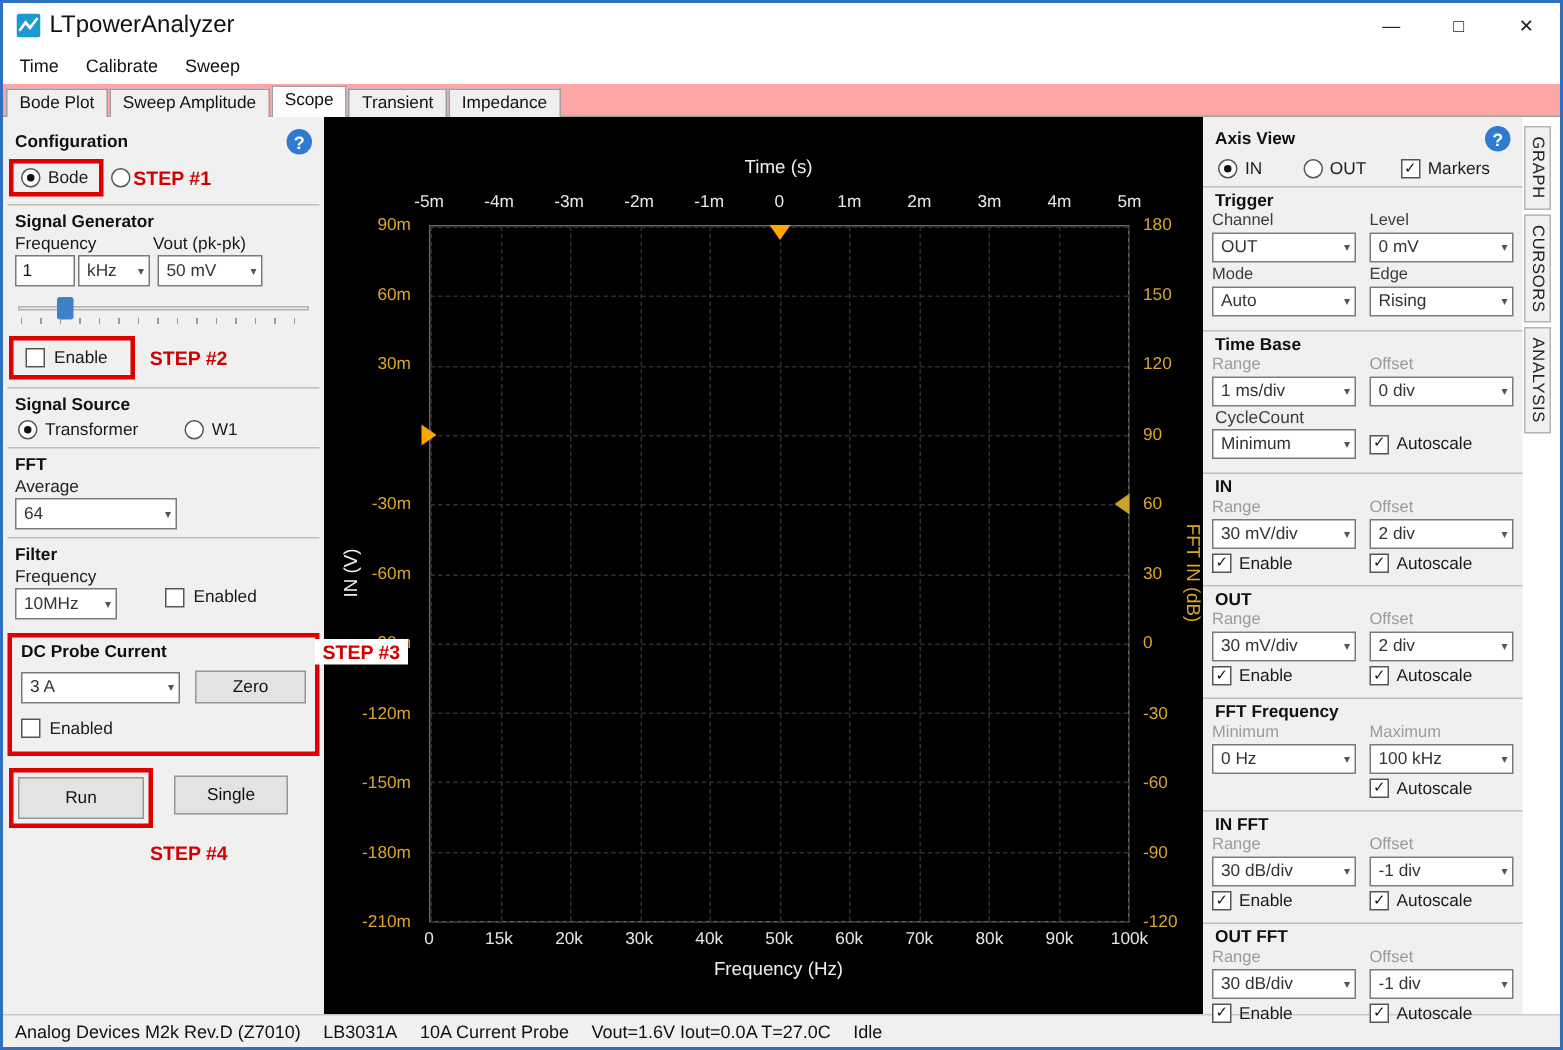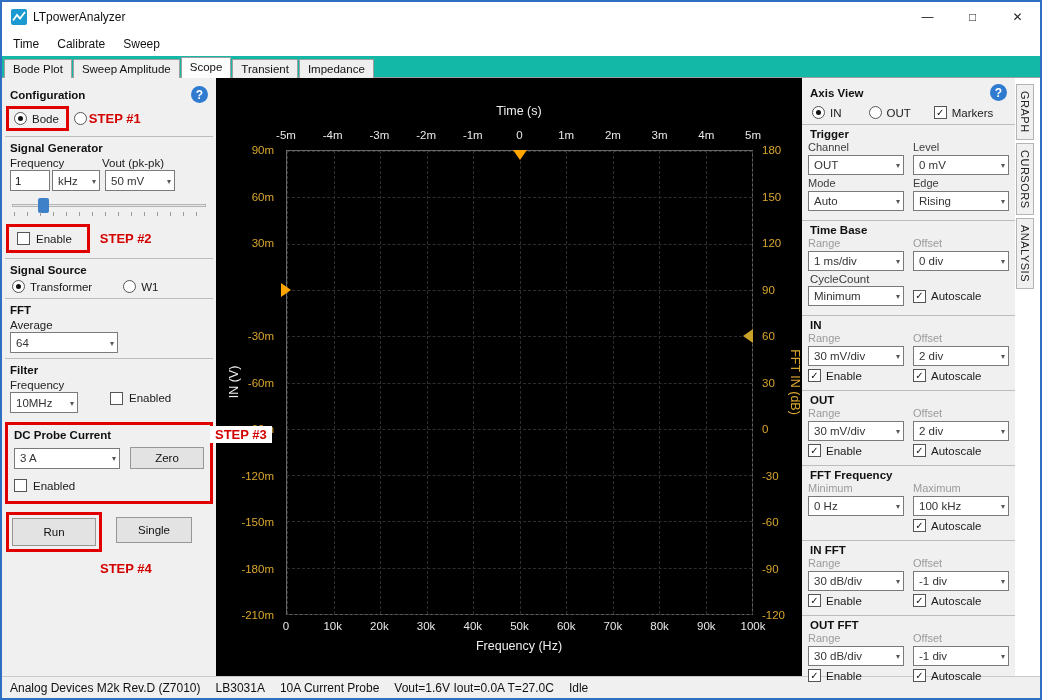--- a/index.html
+++ b/index.html
@@ -3,28 +3,28 @@
 <meta charset="utf-8">
 <style>
   *{margin:0;padding:0;box-sizing:border-box;}
   html,body{background:#9a9a9a;}
   body{font-family:"Liberation Sans","DejaVu Sans",sans-serif;font-size:11.5px;color:#111;}
   .window{width:1042px;height:700px;border:2px solid #2f6fc1;background:#fff;display:flex;flex-direction:column;position:relative;overflow:hidden;}
 
   
   .titlebar{flex:0 0 30px;display:flex;align-items:center;background:#fff;}
   .app-icon{width:16px;height:16px;margin:0 6px 0 9px;flex:0 0 16px;}
-  .title-text{font-size:12px;}
+  .title-text{font-size:16px;}
   .win-controls{margin-left:auto;display:flex;height:100%;}
   .win-btn{width:45px;display:flex;align-items:center;justify-content:center;font-size:12px;color:#222;cursor:default;}
 
   
   .menubar{flex:0 0 24px;display:flex;align-items:center;background:#fff;padding-left:2px;font-size:12px;}
   .menu-item{padding:4px 9px;}
-  .tabstrip{flex:0 0 22px;background:#14b8a6;display:flex;align-items:flex-end;padding-left:2px;border-bottom:1px solid #9f9f9f;}
+  .tabstrip{flex:0 0 22px;background:#fca5a5;display:flex;align-items:flex-end;padding-left:2px;border-bottom:1px solid #9f9f9f;}
   .tab{font-size:11.5px;padding:3px 8px 3px;background:#efefef;border:1px solid #9f9f9f;border-bottom:none;margin-right:1px;position:relative;top:1px;}
   .tab.active{background:#fdfdfd;top:0;padding-bottom:5px;margin-bottom:-1px;z-index:2;}
 
   
   .main{flex:1;display:flex;min-height:0;}
   .left-panel{flex:0 0 203px;background:#f0f0f0;position:relative;z-index:2;padding-top:6px;}
   .plot-area{flex:1;background:#000;position:relative;z-index:1;}
   .right-panel{flex:0 0 213px;background:#f0f0f0;position:relative;padding-top:4px;}
   .side-strip{flex:0 0 25px;background:#fff;display:flex;flex-direction:column;align-items:flex-start;padding-top:6px;}
   .side-tab{writing-mode:vertical-rl;font-size:11px;letter-spacing:0.5px;background:#f0f0f0;border:1px solid #b5b5b5;color:#222;padding:6px 2px;margin:0 0 3px 1px;}
@@ -289,21 +289,21 @@
           <span class="tick-right" style="top: 40%;">60</span>
           <span class="tick-right" style="top: 50%;">30</span>
           <span class="tick-right" style="top: 60%;">0</span>
           <span class="tick-right" style="top: 70%;">-30</span>
           <span class="tick-right" style="top: 80%;">-60</span>
           <span class="tick-right" style="top: 90%;">-90</span>
           <span class="tick-right" style="top: 100%;">-120</span>
         </div>
       <div class="ticks-bottom">
           <span class="tick-h" style="left: 0%;">0</span>
-          <span class="tick-h" style="left: 10%;">10k</span>
+          <span class="tick-h" style="left: 10%;">15k</span>
           <span class="tick-h" style="left: 20%;">20k</span>
           <span class="tick-h" style="left: 30%;">30k</span>
           <span class="tick-h" style="left: 40%;">40k</span>
           <span class="tick-h" style="left: 50%;">50k</span>
           <span class="tick-h" style="left: 60%;">60k</span>
           <span class="tick-h" style="left: 70%;">70k</span>
           <span class="tick-h" style="left: 80%;">80k</span>
           <span class="tick-h" style="left: 90%;">90k</span>
           <span class="tick-h" style="left: 100%;">100k</span>
         </div>

